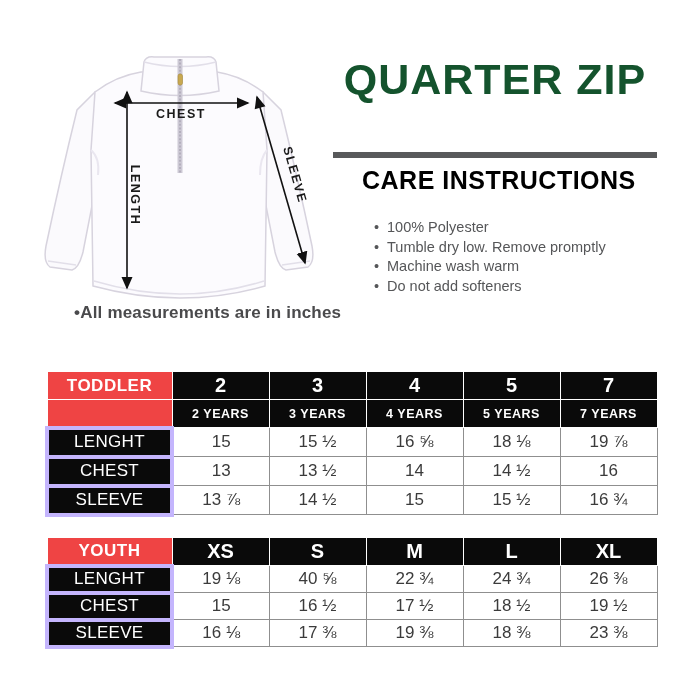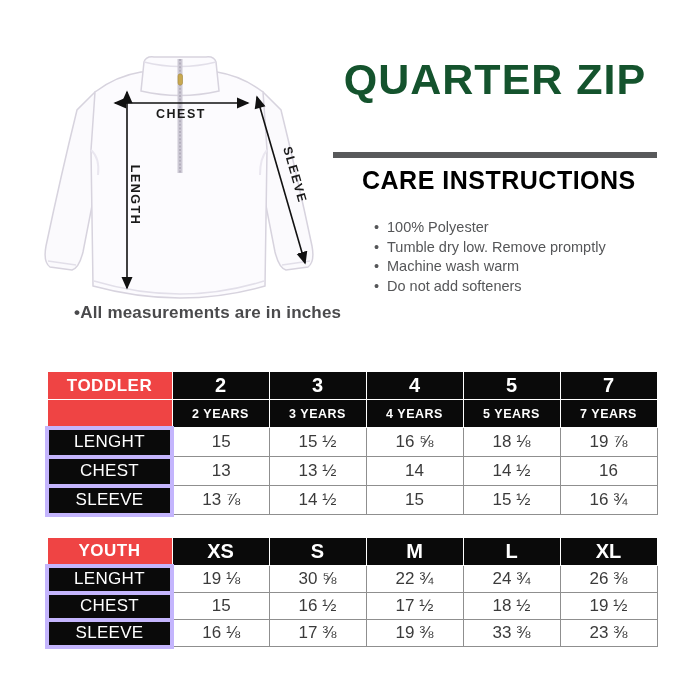--- a/index.html
+++ b/index.html
@@ -168,37 +168,37 @@
       <th class="group">YOUTH</th>
       <th class="size">XS</th>
       <th class="size">S</th>
       <th class="size">M</th>
       <th class="size">L</th>
       <th class="size">XL</th>
     </tr>
     <tr class="dr">
       <th class="rlabel">LENGHT</th>
       <td class="val">19 ⅛</td>
-      <td class="val">30 ⅝</td>
+      <td class="val">40 ⅝</td>
       <td class="val">22 ¾</td>
       <td class="val">24 ¾</td>
       <td class="val">26 ⅜</td>
     </tr>
     <tr class="dr">
       <th class="rlabel">CHEST</th>
       <td class="val">15</td>
       <td class="val">16 ½</td>
       <td class="val">17 ½</td>
       <td class="val">18 ½</td>
       <td class="val">19 ½</td>
     </tr>
     <tr class="dr">
       <th class="rlabel">SLEEVE</th>
       <td class="val">16 ⅛</td>
       <td class="val">17 ⅜</td>
       <td class="val">19 ⅜</td>
-      <td class="val">33 ⅜</td>
+      <td class="val">18 ⅜</td>
       <td class="val">23 ⅜</td>
     </tr>
   </tbody>
     </table>
 
 </div>
 
 </body></html>

